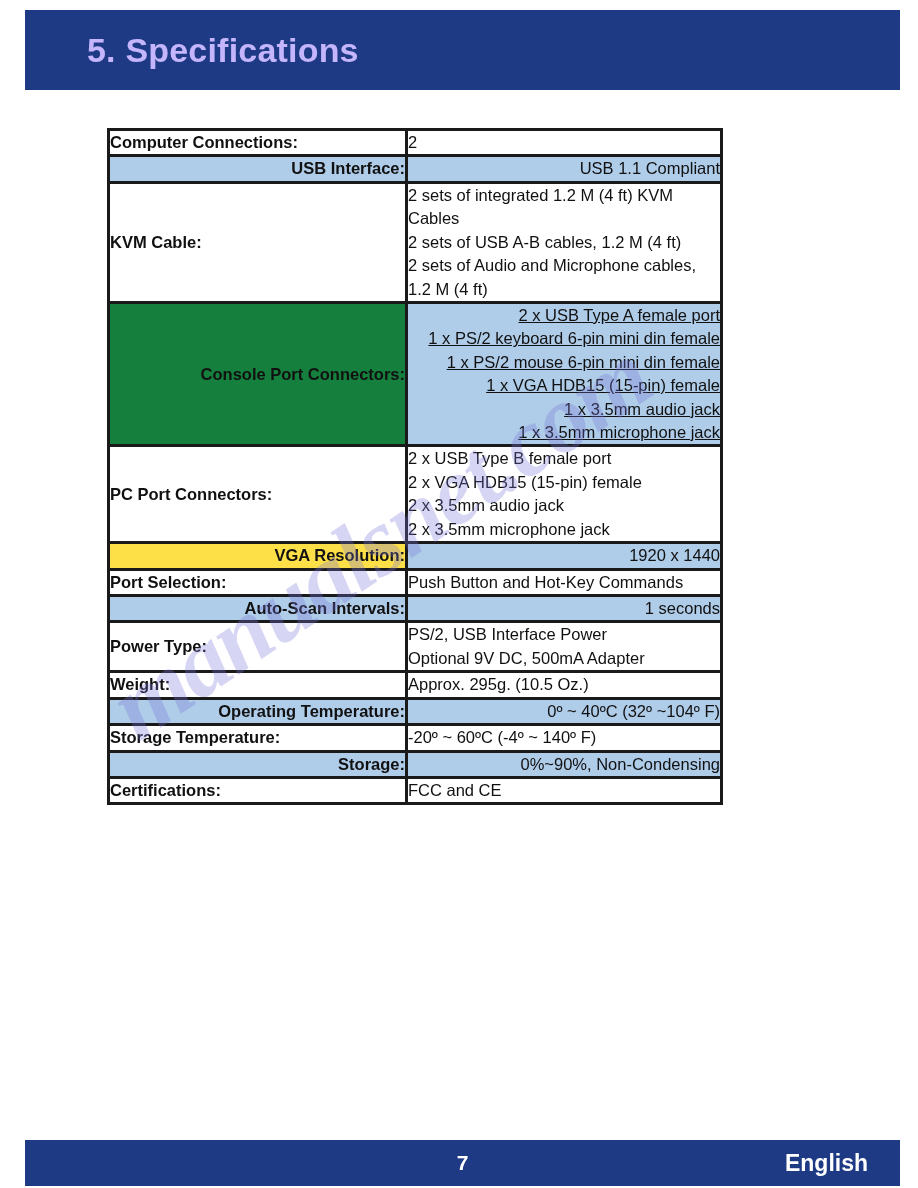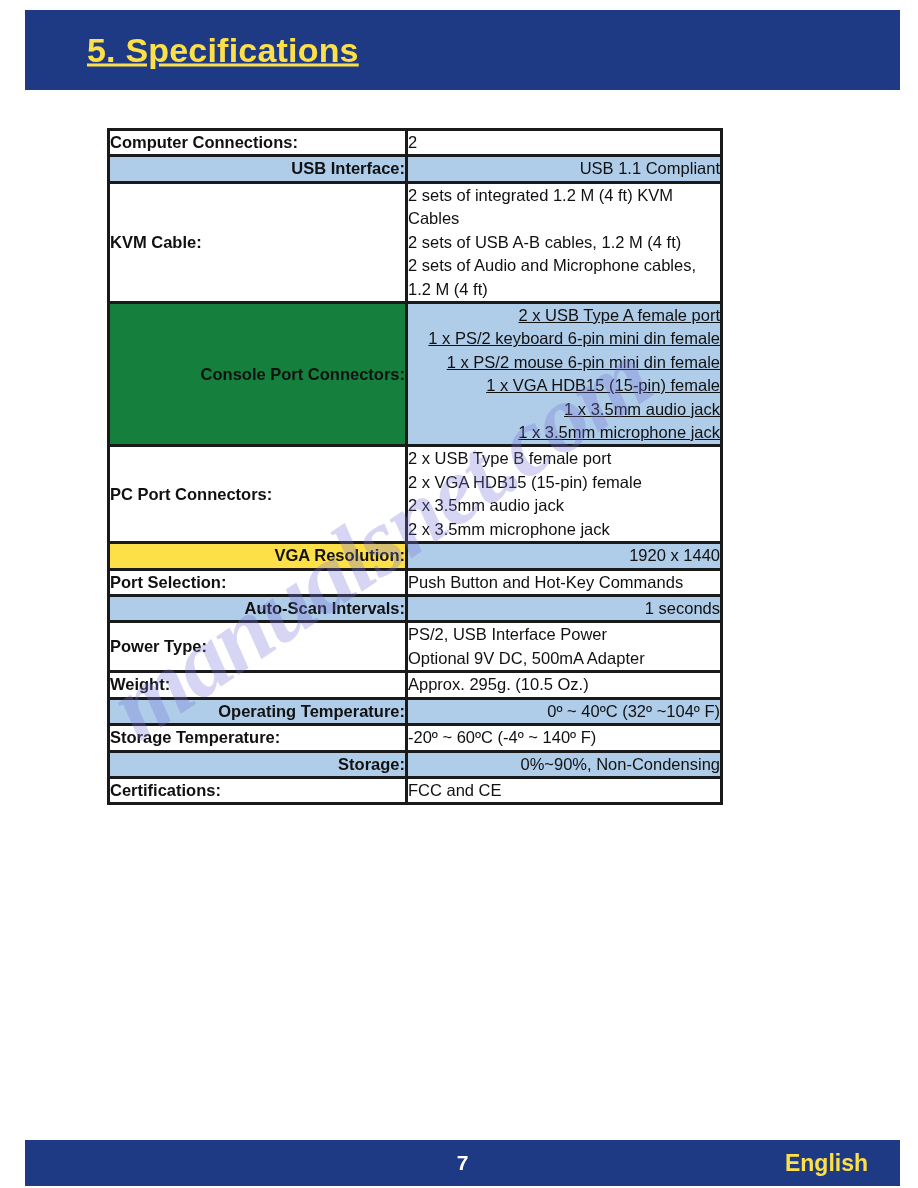--- a/index.html
+++ b/index.html
@@ -23,26 +23,25 @@
     top: 10px;
     width: 875px;
     height: 80px;
     background: #1E3A84;
   }
   .header-title {
     position: absolute;
     left: 62px;
     top: 50%;
     transform: translateY(-50%);
-    color: #fde047;
+    color: #c4b5fd;
     font-size: 34px;
     font-weight: bold;
     letter-spacing: 0.2px;
     white-space: nowrap;
-    text-decoration: underline;
   }
 
   
   .watermark {
     position: absolute;
     left: 120px;
     top: 540px;
     width: 760px;
     height: 360px;
     pointer-events: none;
@@ -125,21 +124,21 @@
     text-align: center;
     color: #ffffff;
     font-size: 21px;
     font-weight: bold;
   }
   .footer-lang {
     position: absolute;
     right: 32px;
     top: 50%;
     transform: translateY(-50%);
-    color: #fde047;
+    color: #ffffff;
     font-size: 23px;
     font-weight: bold;
   }
 </style>
 </head>
 <body>
 
 <div class="header-bar" style="background: rgb(30, 58, 132);">
   <div class="header-title">5. Specifications</div>
 </div>

